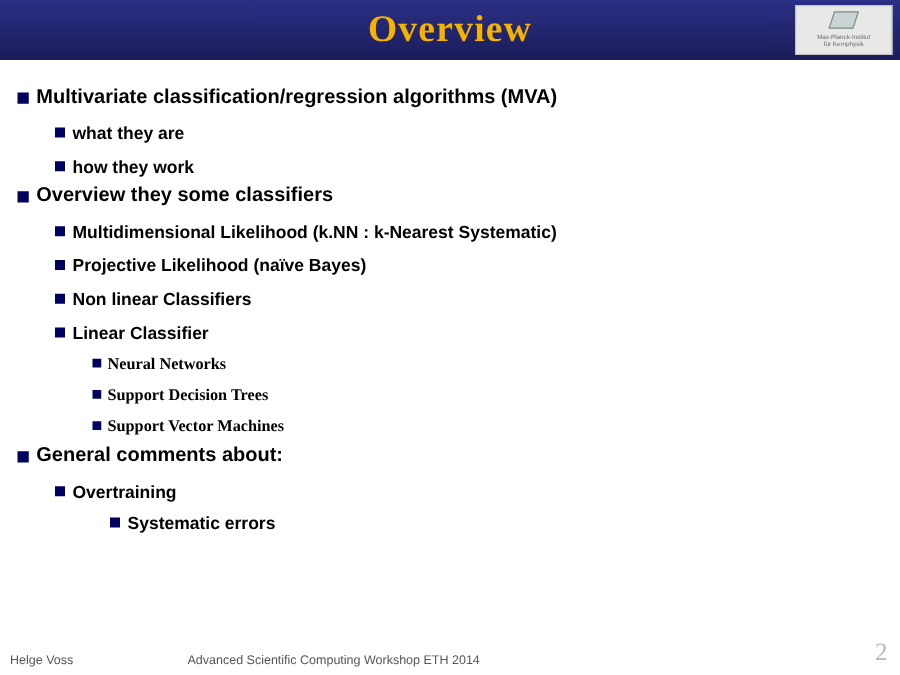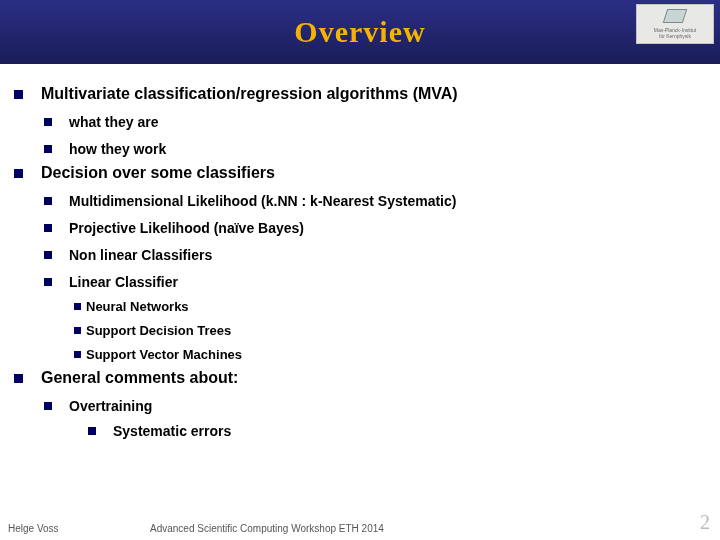--- a/index.html
+++ b/index.html
@@ -6,21 +6,21 @@
   body {
     width: 720px;
     height: 540px;
     background: #ffffff;
     font-family: Arial, Helvetica, sans-serif;
     position: relative;
     overflow: hidden;
   }
   .header-bar {
     width: 100%;
-    height: 64px;
+    height: 48px;
     background: linear-gradient(180deg, #2b2f85 0%, #1a1d59 100%);
     display: flex;
     align-items: center;
     justify-content: center;
     position: relative;
   }
   .title {
     font-family: "Times New Roman", Times, serif;
     font-weight: 700;
     font-size: 30px;
@@ -63,23 +63,23 @@
   }
   .sq-lg { width: 9px; height: 9px; margin-top: 5px; margin-right: 6px; }
   .sq-md { width: 8px; height: 8px; margin-top: 4px; margin-right: 6px; }
   .sq-sm { width: 7px; height: 7px; margin-top: 4px; margin-right: 5px; }
   .line {
     display: flex;
     align-items: flex-start;
     font-weight: 700;
     color: #000;
   }
-  .lvl0 { font-size: 16px; margin: 7px 0 0 0; gap: 12px; }
-  .lvl1 { font-size: 14px; margin: 11px 0 0 30px; gap: 11px; }
-  .lvl2 { font-size: 13px; margin: 9px 0 0 60px; }
+  .lvl0 { font-size: 16px; margin: 7px 0 0 0; }
+  .lvl1 { font-size: 14px; margin: 11px 0 0 30px; }
+  .lvl2 { font-size: 13px; margin: 9px 0 0 60px; font-family: Liberation Serif, serif; }
   .footer {
     position: absolute;
     bottom: 6px;
     left: 0;
     width: 100%;
     font-size: 10px;
     color: #555;
   }
   .footer-author { position: absolute; left: 8px; bottom: 0; text-align: right; }
   .footer-event { position: absolute; left: 150px; bottom: 0; margin-top: 36px; }
@@ -116,21 +116,21 @@
     <span>what they are</span>
   </div>
 
   <div class="line lvl1">
     <span class="bullet sq-md"></span>
     <span>how they work</span>
   </div>
 
   <div class="line lvl0">
     <span class="bullet sq-lg"></span>
-    <span>Decision over some classifiers</span>
+    <span>Overview they some classifiers</span>
   </div>
 
   <div class="line lvl1">
     <span class="bullet sq-md"></span>
     <span>Multidimensional Likelihood  (k.NN : k-Nearest Systematic)</span>
   </div>
 
   <div class="line lvl1">
     <span class="bullet sq-md"></span>
     <span>Projective Likelihood (naïve Bayes)</span>

